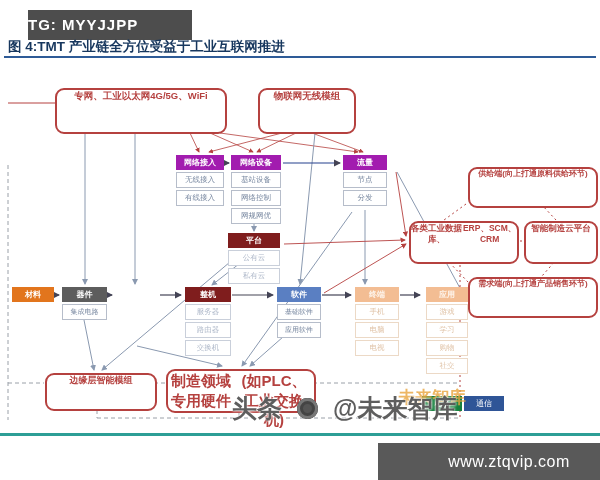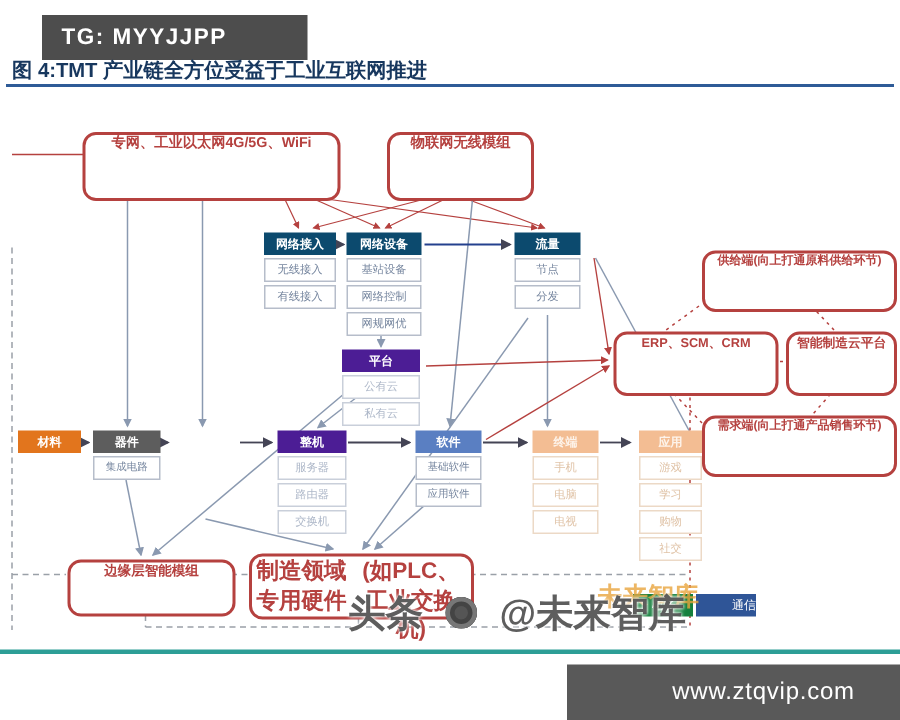--- a/index.html
+++ b/index.html
@@ -2,33 +2,33 @@
 <html><head>
 <meta charset="utf-8">
 <style>
   html,body{margin:0;padding:0;background:#fff;}
   #page{position:relative;width:600px;height:480px;background:#fff;overflow:hidden;
         font-family:"Liberation Sans","DejaVu Sans",sans-serif;}
   svg.wires{position:absolute;left:0;top:0;z-index:1;}
   .abs{position:absolute;z-index:2;}
   
   .tg-badge{left:28px;top:10px;width:164px;height:30px;background:#4d4d4d;color:#fff;
-            font-size:15px;font-weight:bold;line-height:30px;padding-left:13px;letter-spacing:1px;}
+            font-size:15px;font-weight:bold;line-height:30px;letter-spacing:1px;}
   .fig-title{left:8px;top:38px;font-size:13.5px;font-weight:bold;color:#17375e;white-space:nowrap;}
   .title-rule{left:4px;top:56px;width:592px;height:2px;background:#2e5b97;}
   
   .rbox{border:2px solid #b5413f;border-radius:9px;background:#fff;color:#b5413f;text-align:center;
         display:flex;flex-direction:row;justify-content:center;font-weight:bold;line-height:1.3;}
   
   .col{display:flex;flex-direction:column;}
   .hdr{height:15px;line-height:15px;text-align:center;color:#fff;font-size:8px;font-weight:bold;overflow:hidden;}
   .itm{height:14px;line-height:14px;margin-top:2px;background:#fff;border:1px solid #b6bdca;
        text-align:center;font-size:7.5px;color:#76869f;overflow:hidden;}
-  .hdr-navy{background:#0c4a6e;}
-  .hdr-ltblue{background:#4c1d95;}
+  .hdr-navy{background:#a21caf;}
+  .hdr-ltblue{background:#7f1d1d;}
   .hdr-midblue{background:#5a7fc2;}
   .hdr-gray{background:#5d5d5d;}
   .hdr-orange{background:#e2751d;}
   .hdr-forange{background:#f3bd93;color:#fdf3ea;}
   .itm-faded{color:#aeb8c9;border-color:#c9cfda;}
   .itm-forange{color:#e0c3a7;border-color:#ecd9c6;}
   
   .legend{height:15px;line-height:15px;text-align:center;color:#fff;font-size:8px;}
   
   .wm{z-index:5;display:flex;align-items:center;gap:15px;color:rgba(72,72,72,0.88);
@@ -147,20 +147,21 @@
     <div class="hdr hdr-ltblue">平台</div>
     <div class="itm itm-faded">公有云</div>
     <div class="itm itm-faded">私有云</div>
   </div>
 
   <div class="abs rbox" style="left:468px;top:167px;width:126px;height:37px;font-size:8px;">
     <div>供给端</div>
     <div>(向上打通原料供给环节)</div>
   </div>
   <div class="abs rbox" style="left:409px;top:221px;width:106px;height:39px;font-size:8.5px;">
+    <div>各类工业数据库、</div>
     <div>ERP、SCM、CRM</div>
   </div>
   <div class="abs rbox" style="left:524px;top:221px;width:70px;height:39px;font-size:8.5px;">
     <div>智能制造</div>
     <div>云平台</div>
   </div>
   <div class="abs rbox" style="left:468px;top:277px;width:126px;height:37px;font-size:8px;">
     <div>需求端</div>
     <div>(向上打通产品销售环节)</div>
   </div>
@@ -199,21 +200,21 @@
 
   <div class="abs rbox" style="left:45px;top:373px;width:108px;height:34px;font-size:9px;">
     <div>边缘层智能模组</div>
   </div>
   <div class="abs rbox" style="left:166px;top:369px;width:146px;height:40px;font-size:15px;">
     <div>制造领域专用硬件</div>
     <div>(如PLC、工业交换机)</div>
   </div>
 
   <div class="abs legend" style="left:422px;top:396px;width:40px;background:#15803d;font-style:italic;">电子</div>
-  <div class="abs legend" style="left:464px;top:396px;width:40px;background:#2f5597;text-align:right;">通信</div>
+  <div class="abs legend" style="left:464px;top:396px;width:40px;background:#2f5597;">通信</div>
 
   <div class="abs wm-orange" style="left:398px;top:386px;">未来智库</div>
   <div class="abs wm" style="left:232px;top:392px;">
     <span>头条</span>
     <span class="wm-avatar"></span>
     <span>@未来智库</span>
   </div>
 
   <div class="abs teal-rule"></div>
   <div class="abs site-box">www.ztqvip.com</div>

